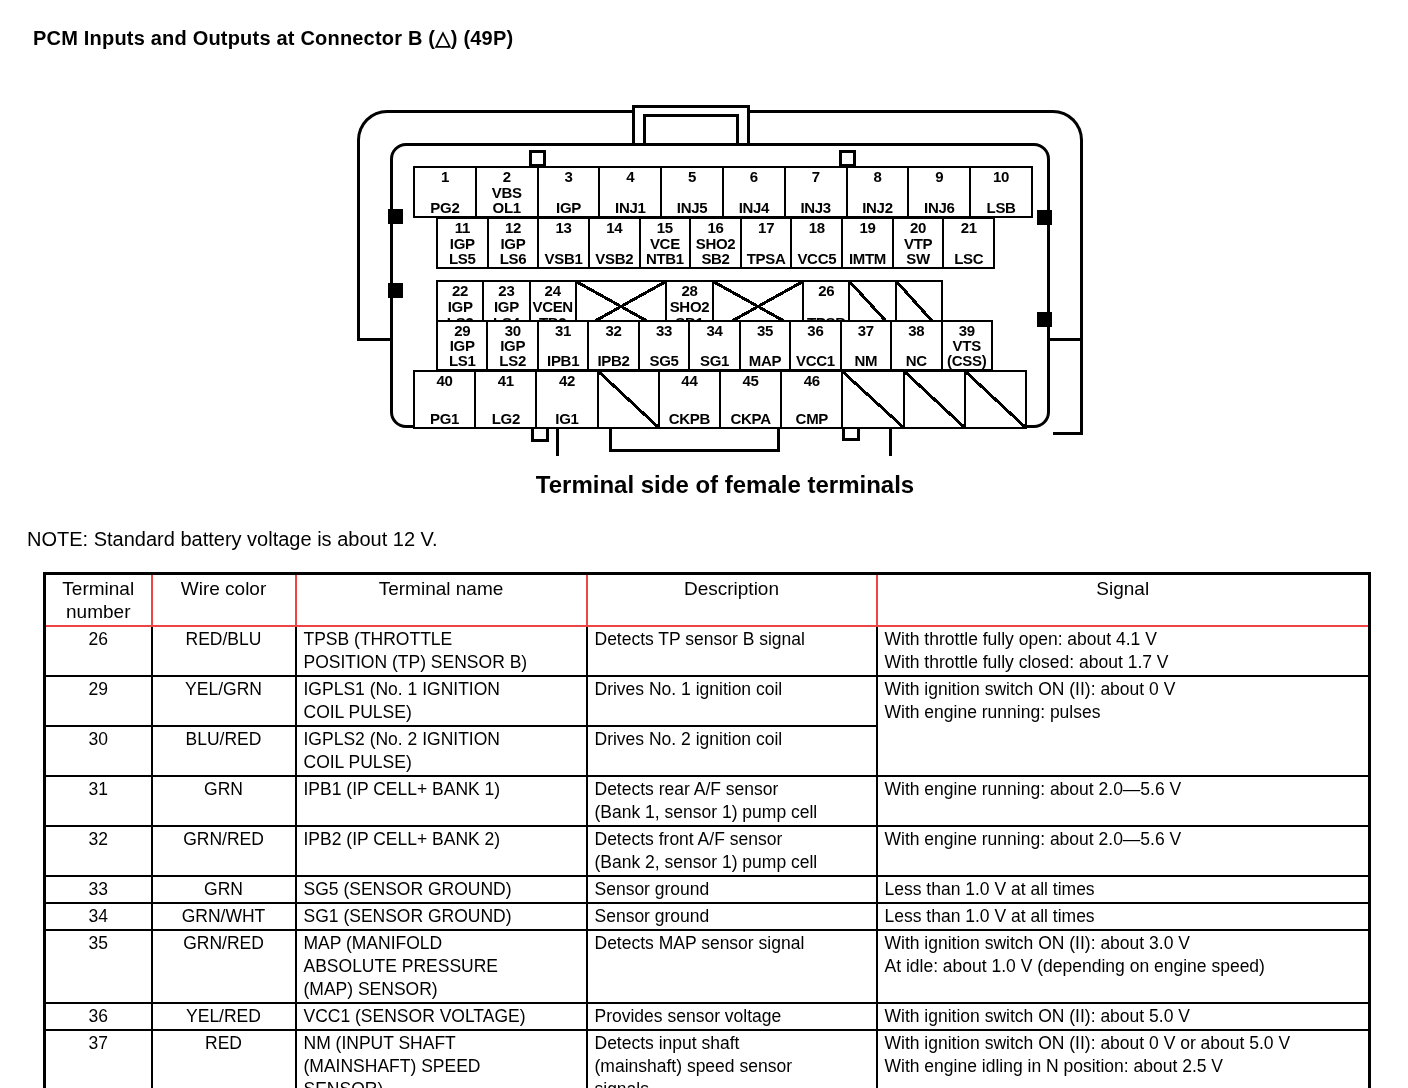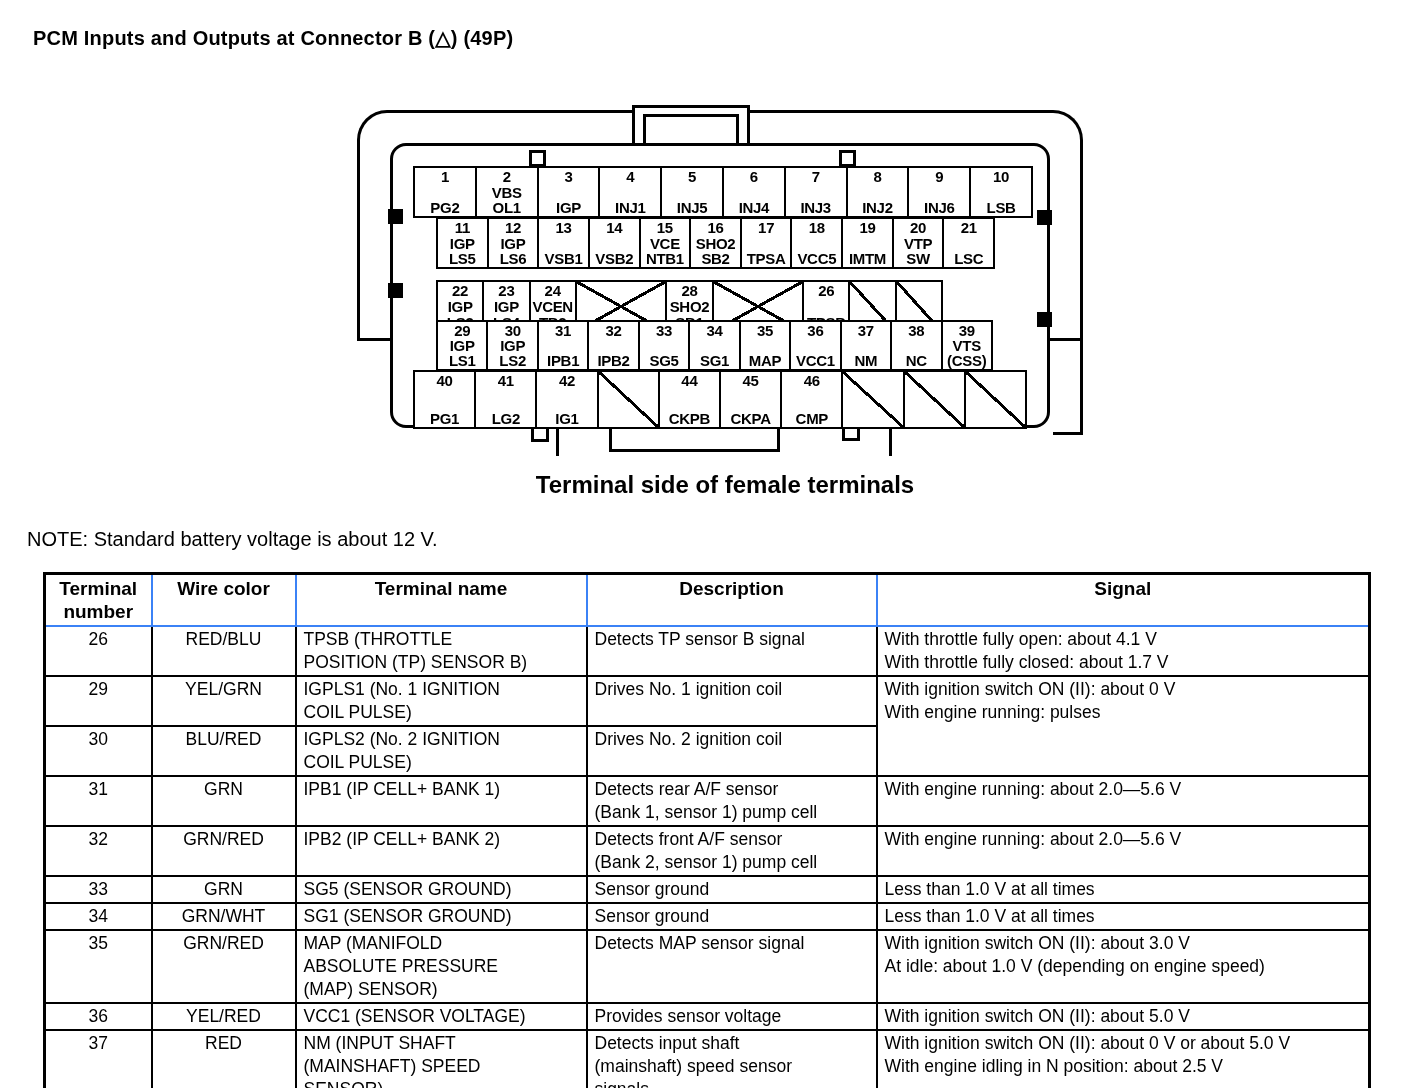--- a/index.html
+++ b/index.html
@@ -53,21 +53,21 @@
       linear-gradient(to top right,    transparent calc(50% - 1.5px), #000 0, #000 calc(50% + 1.5px), transparent 0); }
 
   .caption { position:absolute; left:350px; top:471px; width:750px; text-align:center;
              font-size:24px; font-weight:600; }
   .note { position:absolute; left:27px; top:528px; font-size:20px; font-weight:400; }
 
   
   table.term { position:absolute; left:43px; top:572px; border-collapse:collapse;
                border:3px solid #000; table-layout:fixed; width:1325px;
                font-size:17.5px; line-height:23px; }
-  table.term th { border:2px solid #3b82f6; font-size:19px; font-weight:bold; text-align:center;
+  table.term th { border:2px solid #ef4444; font-size:19px; font-weight:normal; text-align:center;
                   vertical-align:top; padding:2px 4px; white-space:pre-line; line-height:23px; }
   table.term td { border:2px solid #000; vertical-align:top; padding:1px 7px; white-space:pre-line; }
   table.term td.c { text-align:center; padding:1px 2px; }
 </style>
 </head>
 <body>
 
 <div class="title">PCM Inputs and Outputs at Connector B (△) (49P)</div>
 
 <div class="connector">

